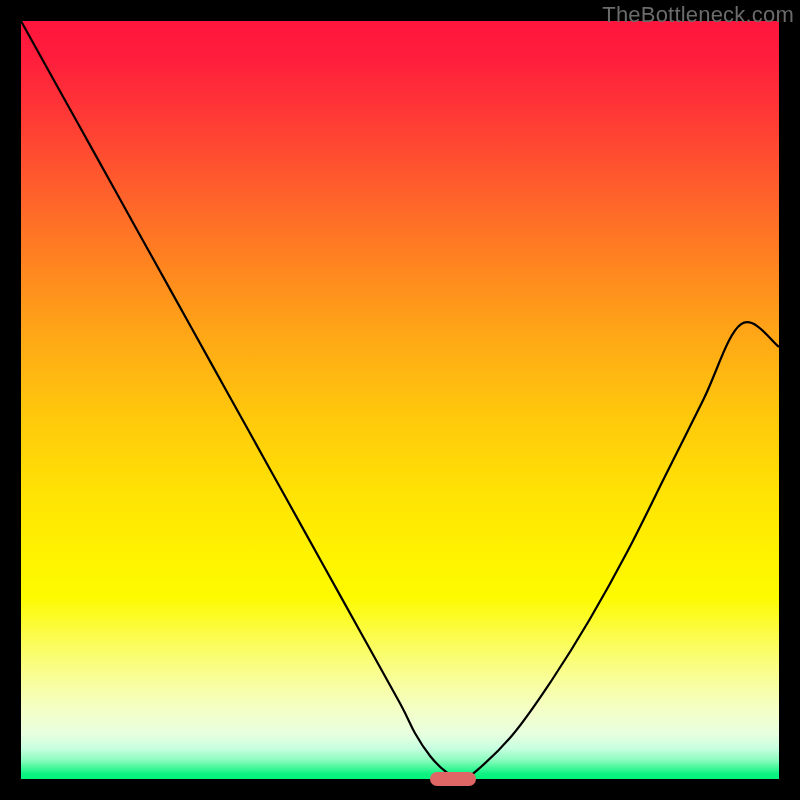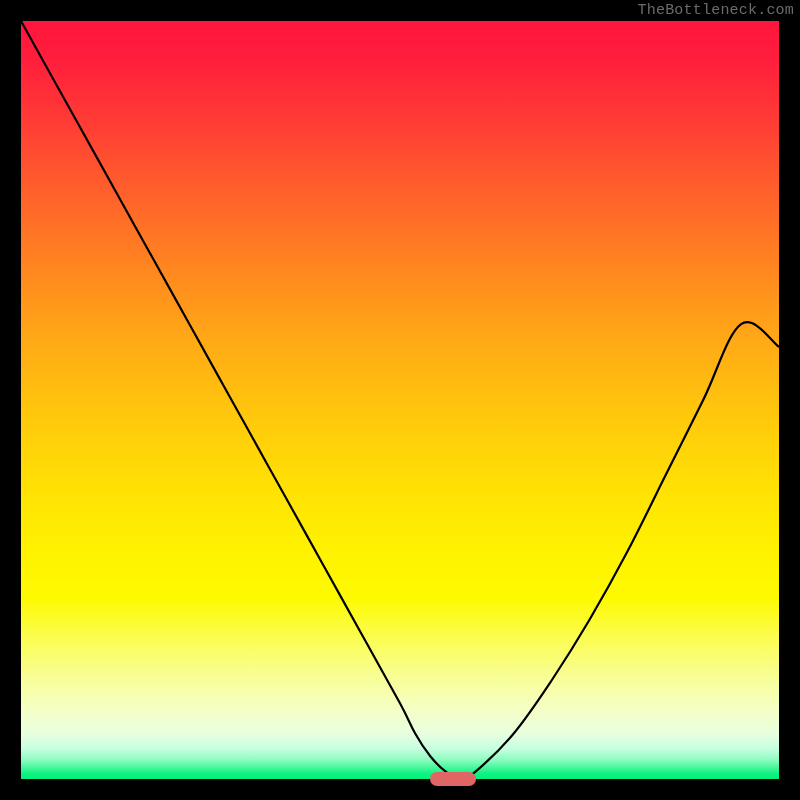--- a/index.html
+++ b/index.html
@@ -35,22 +35,22 @@
       #8cfcbf 97.5%,
       #45f79b 98.5%,
       #0ef383 99.3%,
       #00f17a 100%
     );
   }
   .watermark {
     position: absolute;
     top: 2px;
     right: 6px;
-    font-family: Liberation Mono, monospace;
-    font-size: 15px;
+    font-family: Liberation Sans, sans-serif;
+    font-size: 22px;
     color: #6b6b6b;
     letter-spacing: 0.2px;
     user-select: none;
   }
   svg.curve {
     position: absolute;
     left: 21px;
     top: 21px;
     width: 758px;
     height: 758px;

